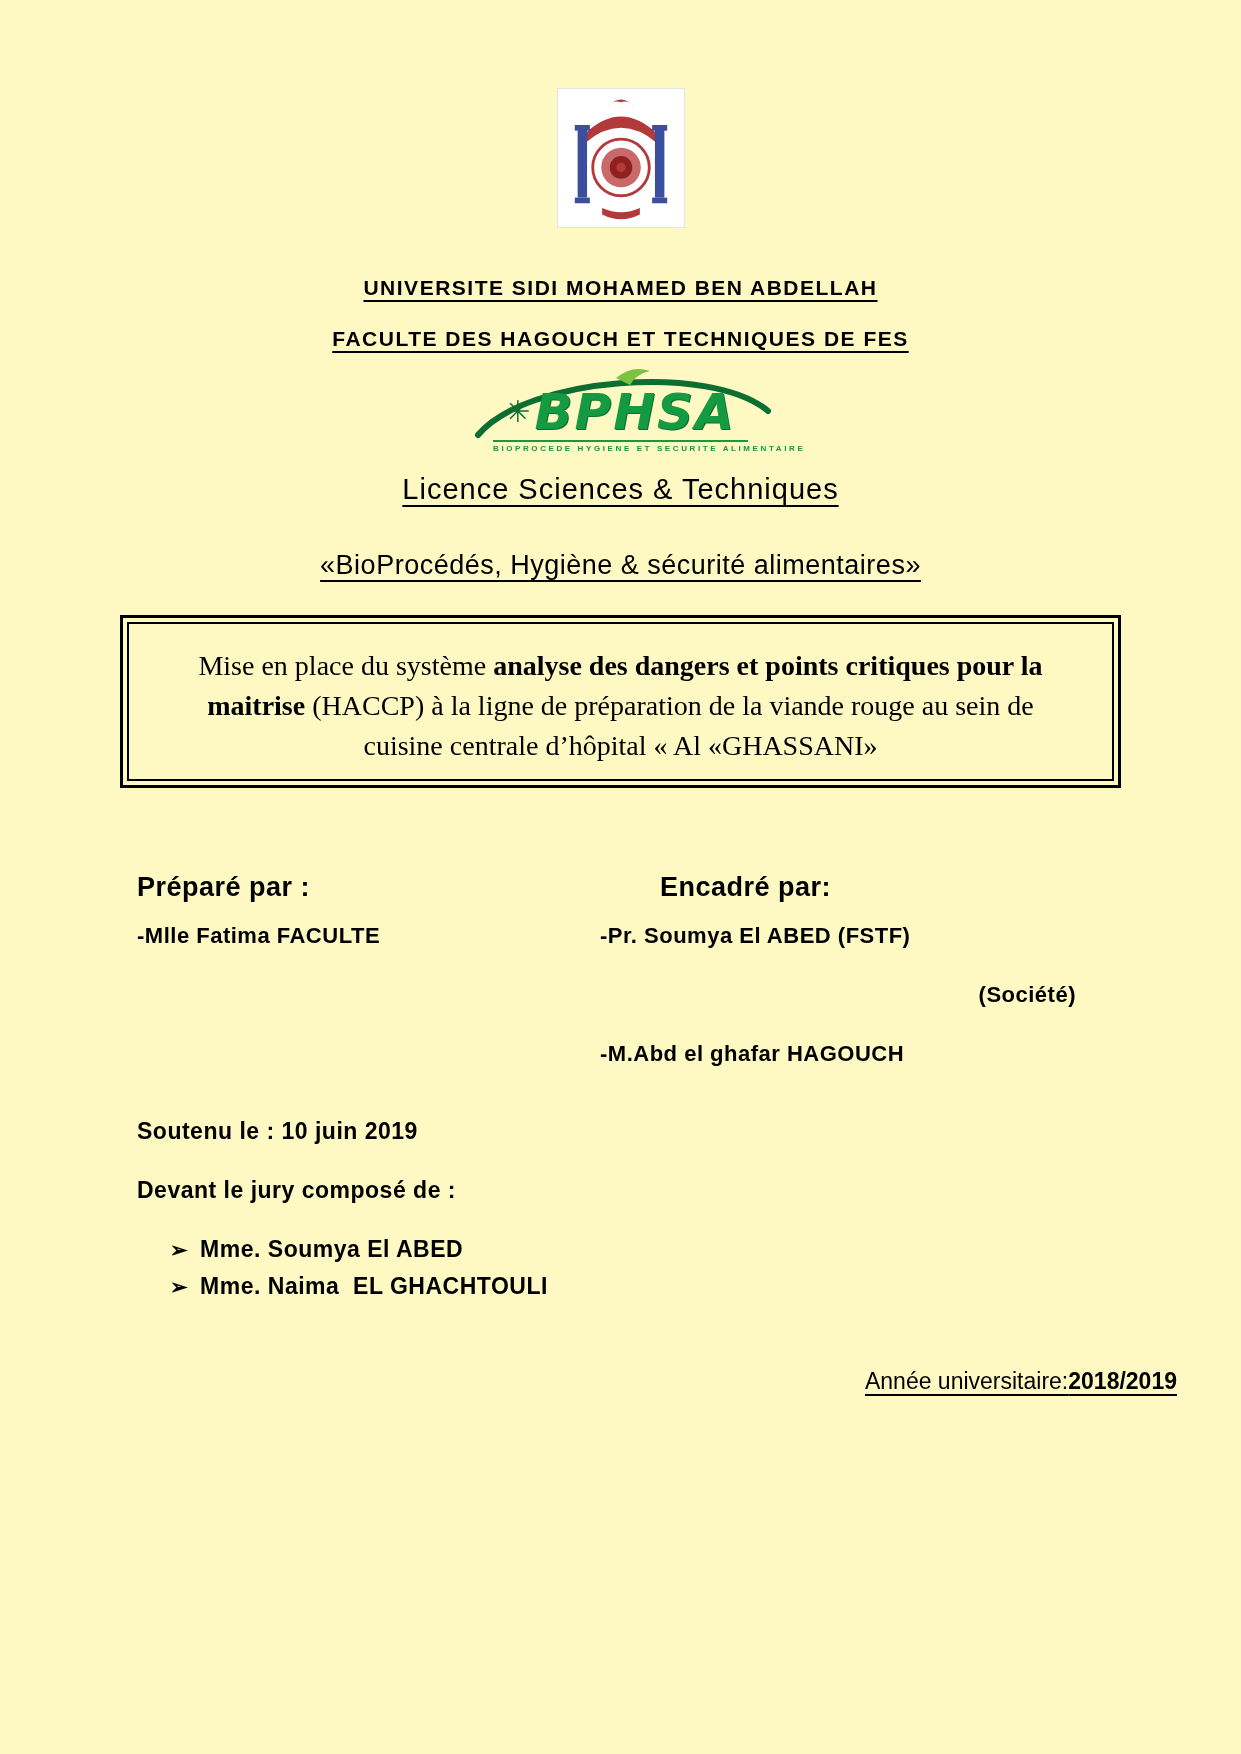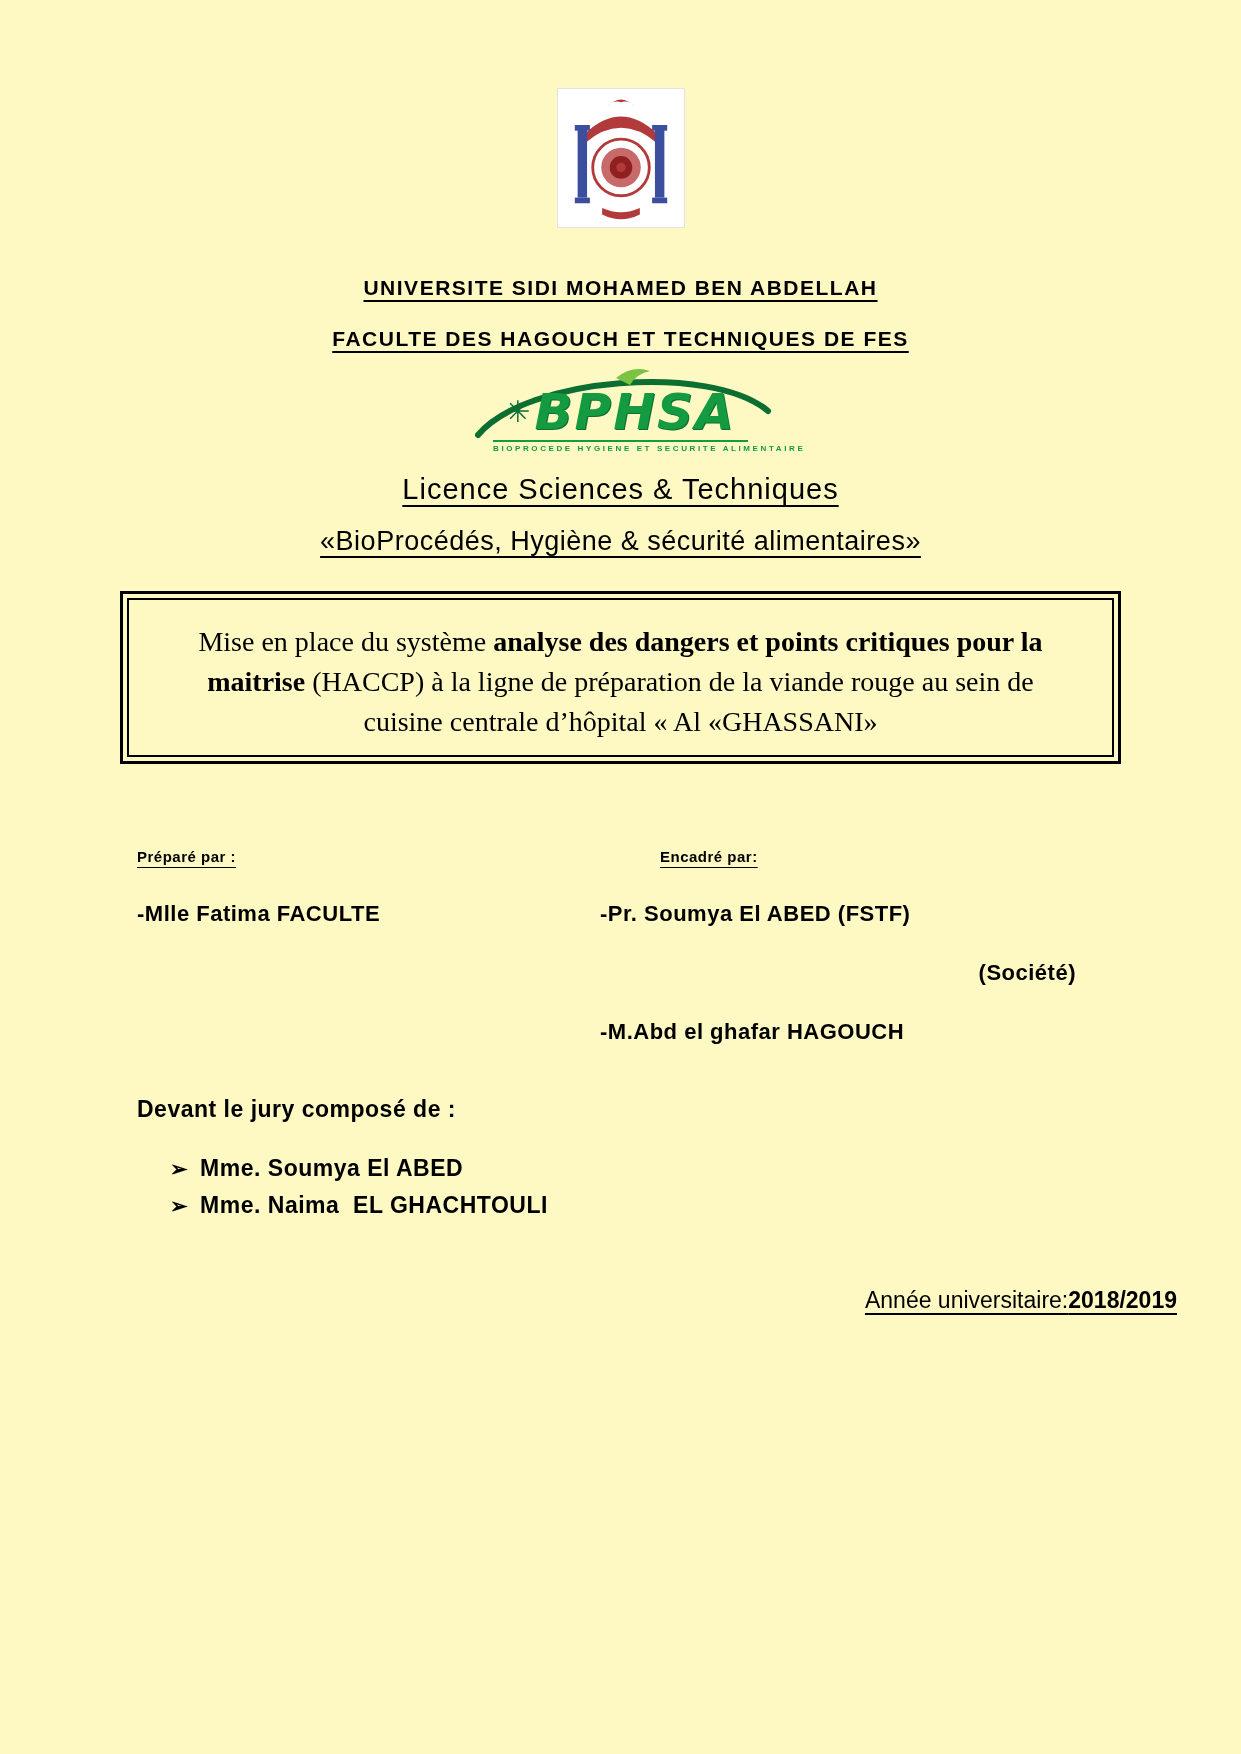--- a/index.html
+++ b/index.html
@@ -96,21 +96,21 @@
     font-weight: bold;
     font-size: 25px;
     margin-bottom: 26px;
   }
   .degree-title {
     text-align: center;
     font-size: 29px;
     letter-spacing: 1px;
     text-decoration: underline;
     text-underline-offset: 6px;
-    margin-bottom: 20px;
+    margin-bottom: 44px;
   }
   .program-title {
     text-align: center;
     font-size: 27px;
     letter-spacing: 0.5px;
     text-decoration: underline;
     text-underline-offset: 6px;
     margin-bottom: 34px;
   }
 
@@ -134,25 +134,24 @@
 
   
   .credits {
     display: flex;
     margin: 84px 137px 0 137px;
   }
   .credits .col-left { width: 463px; flex: none; }
   .credits .col-right { flex: 1; }
   .credit-label {
     font-weight: bold;
-    font-size: 15px;
-    letter-spacing: 0.5px;
-    text-decoration: underline;
+    font-size: 27px;
+    letter-spacing: 0.5px;
     text-underline-offset: 5px;
-    margin-bottom: 36px;
+    margin-bottom: 20px;
   }
   .col-right .credit-label { padding-left: 60px; }
   .credit-line {
     font-weight: bold;
     font-size: 22px;
     letter-spacing: 0.5px;
     margin-bottom: 33px;
     white-space: pre-wrap;
   }
   .credit-line.societe {
@@ -247,20 +246,21 @@
       </div>
       <div class="col-right">
         <div class="credit-label">Encadré par:</div>
         <div class="credit-line">-Pr. Soumya El ABED (FSTF)</div>
         <div class="credit-line societe">(Société)</div>
         <div class="credit-line">-M.Abd el ghafar HAGOUCH</div>
       </div>
     </div>
 
     <div class="defense">
+      <div class="defense-line">Soutenu le : 10 juin 2019</div>
       <div class="defense-line">Devant le jury composé de :</div>
       <div class="jury-item">
         <span class="jury-bullet">➢</span>
         <span class="jury-text">Mme. Soumya El ABED</span>
       </div>
       <div class="jury-item">
         <span class="jury-bullet">➢</span>
         <span class="jury-text">Mme. Naima  EL GHACHTOULI</span>
       </div>
     </div>

